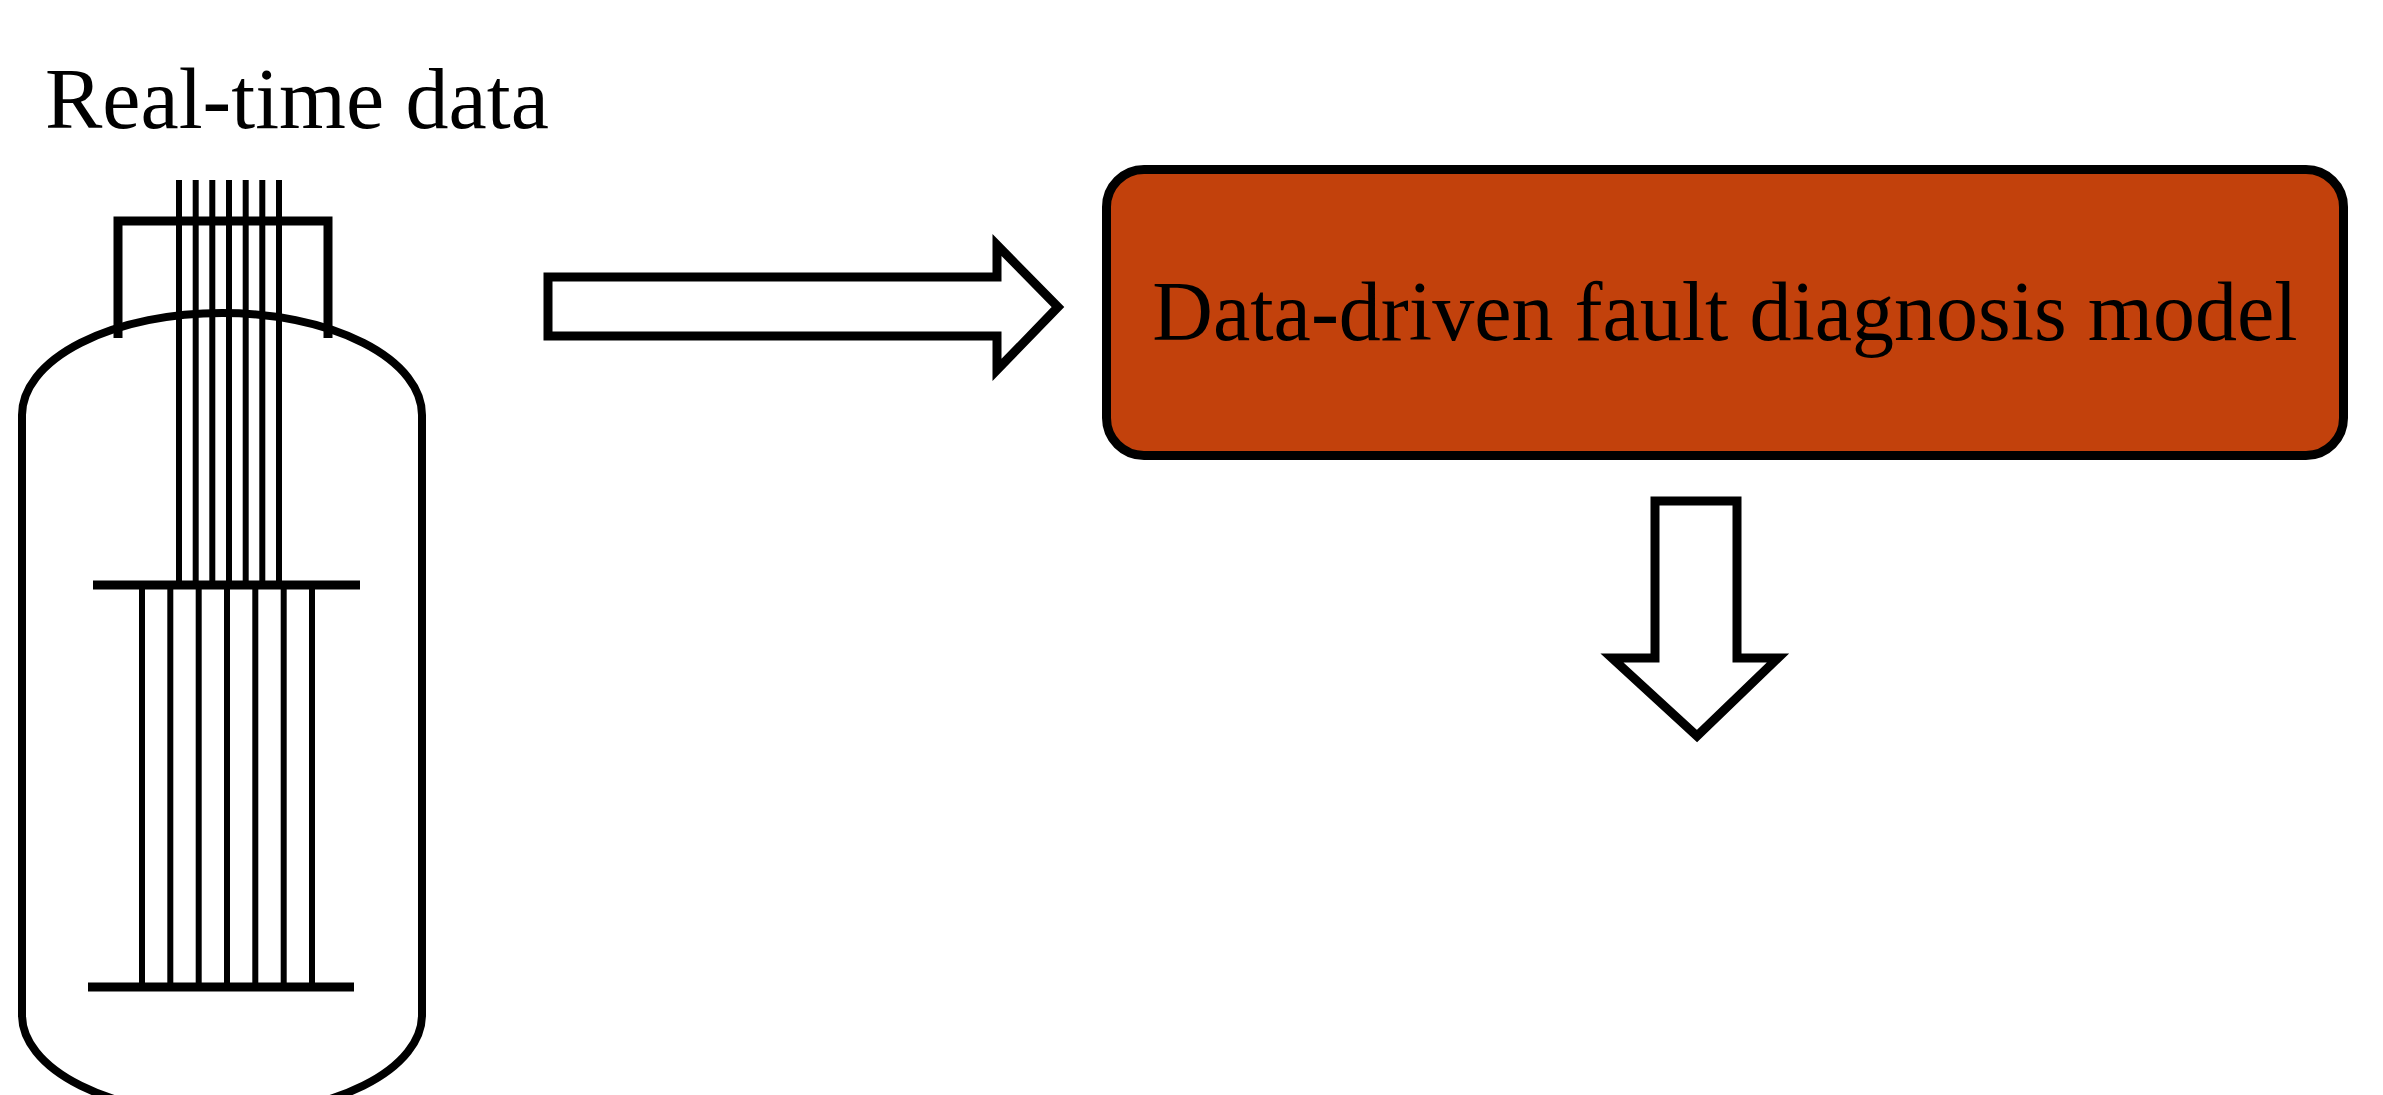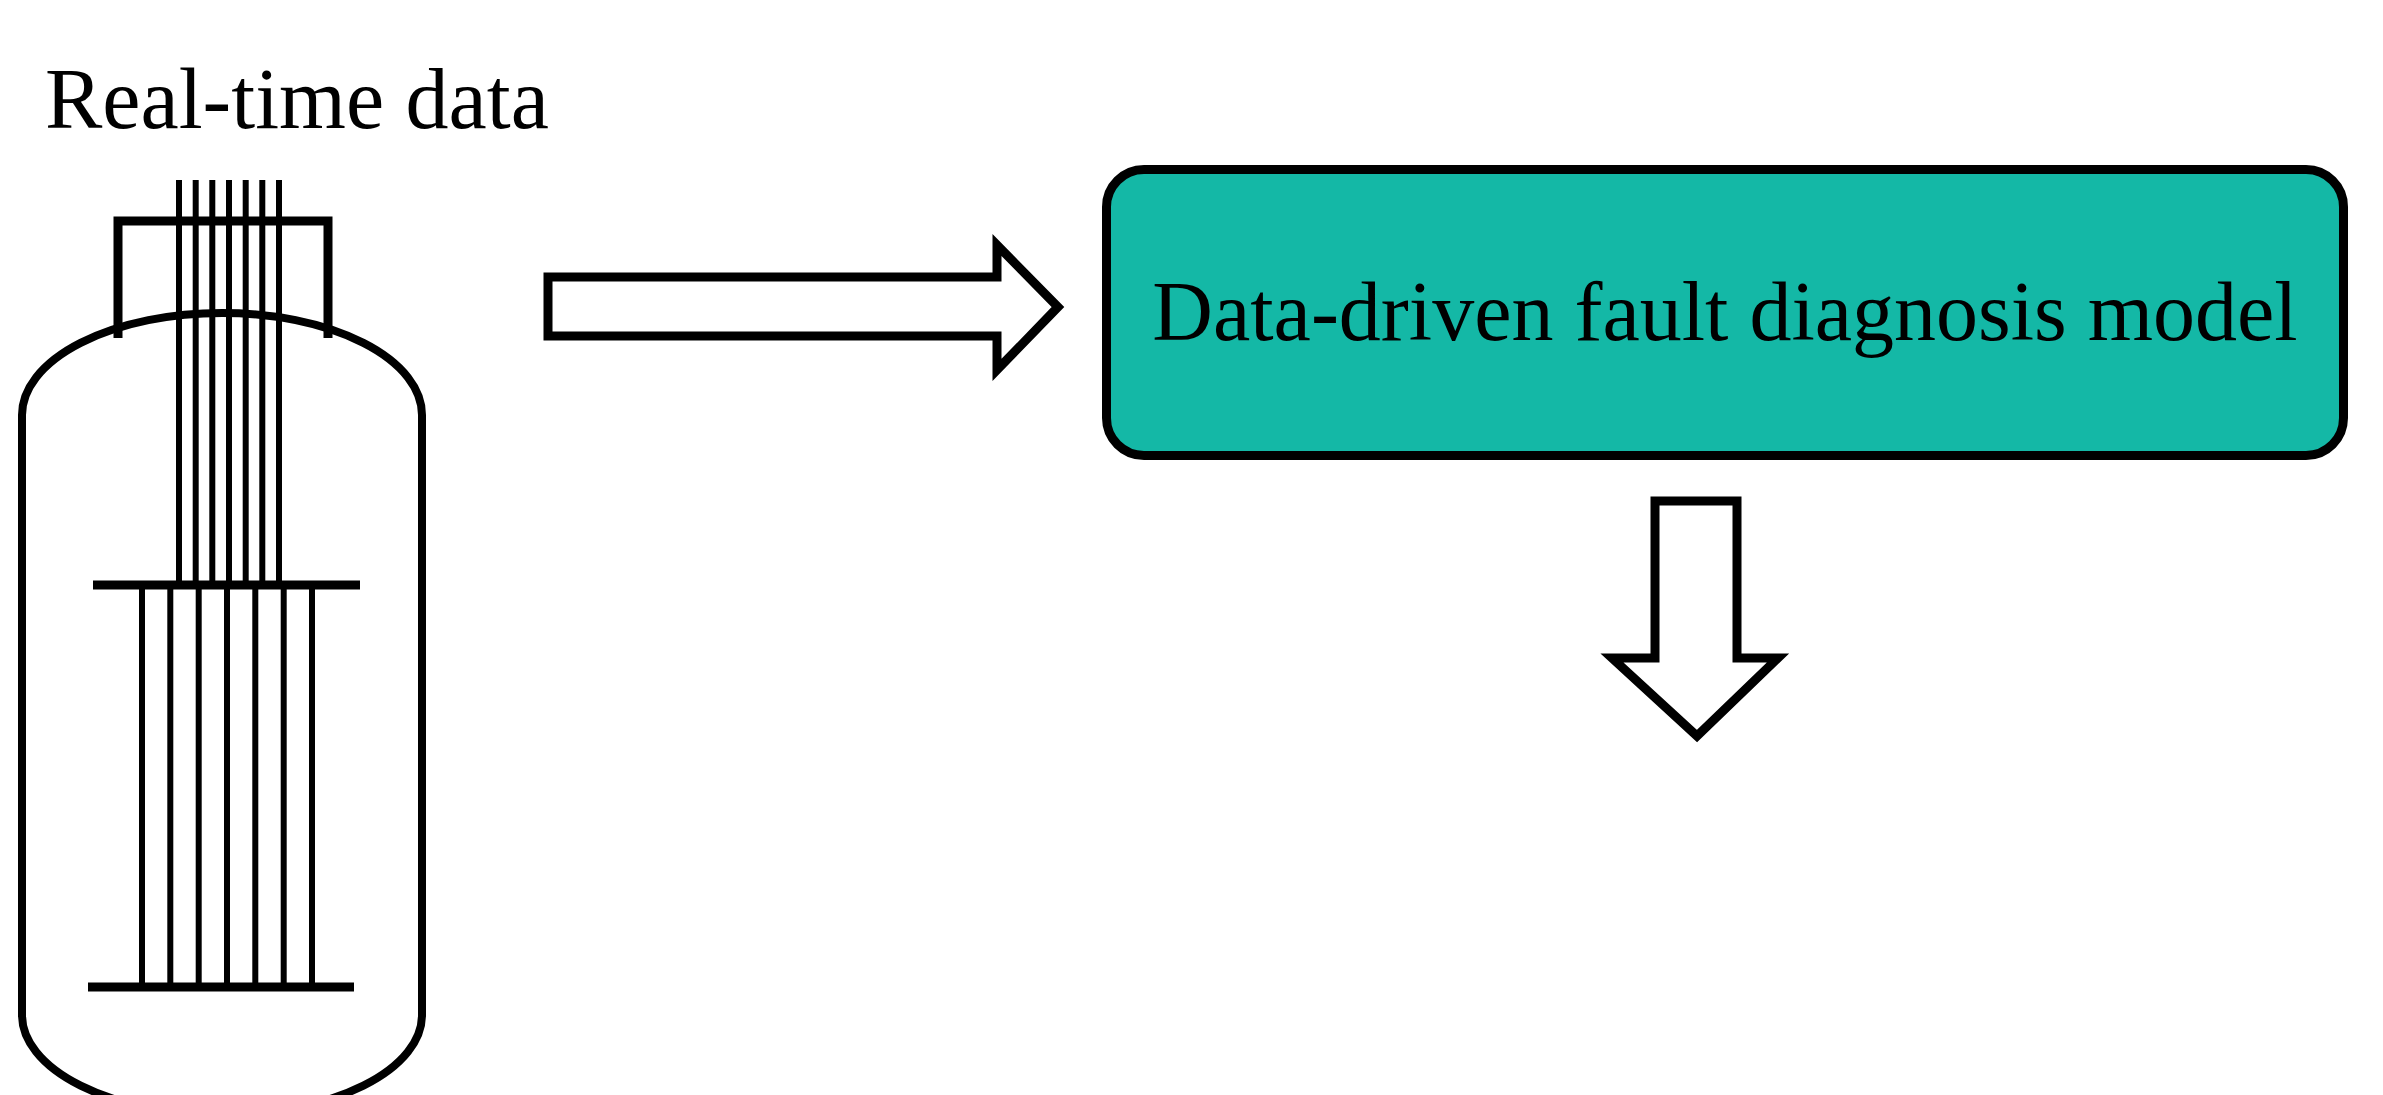--- a/index.html
+++ b/index.html
@@ -33,21 +33,21 @@
     white-space: nowrap;
     color: #000000;
   }
   .flow-box {
     position: absolute;
     left: 1102px;
     width: 1246px;
     box-sizing: border-box;
     border: 9px solid #000000;
     border-radius: 42px;
-    background: #14b8a6;
+    background: #c2410c;
     display: flex;
     align-items: center;
     justify-content: center;
   }
   .flow-box.model-box {
     top: 117px;
     height: 295px;
   }
   .flow-box.warning-box {
     top: 723px;

